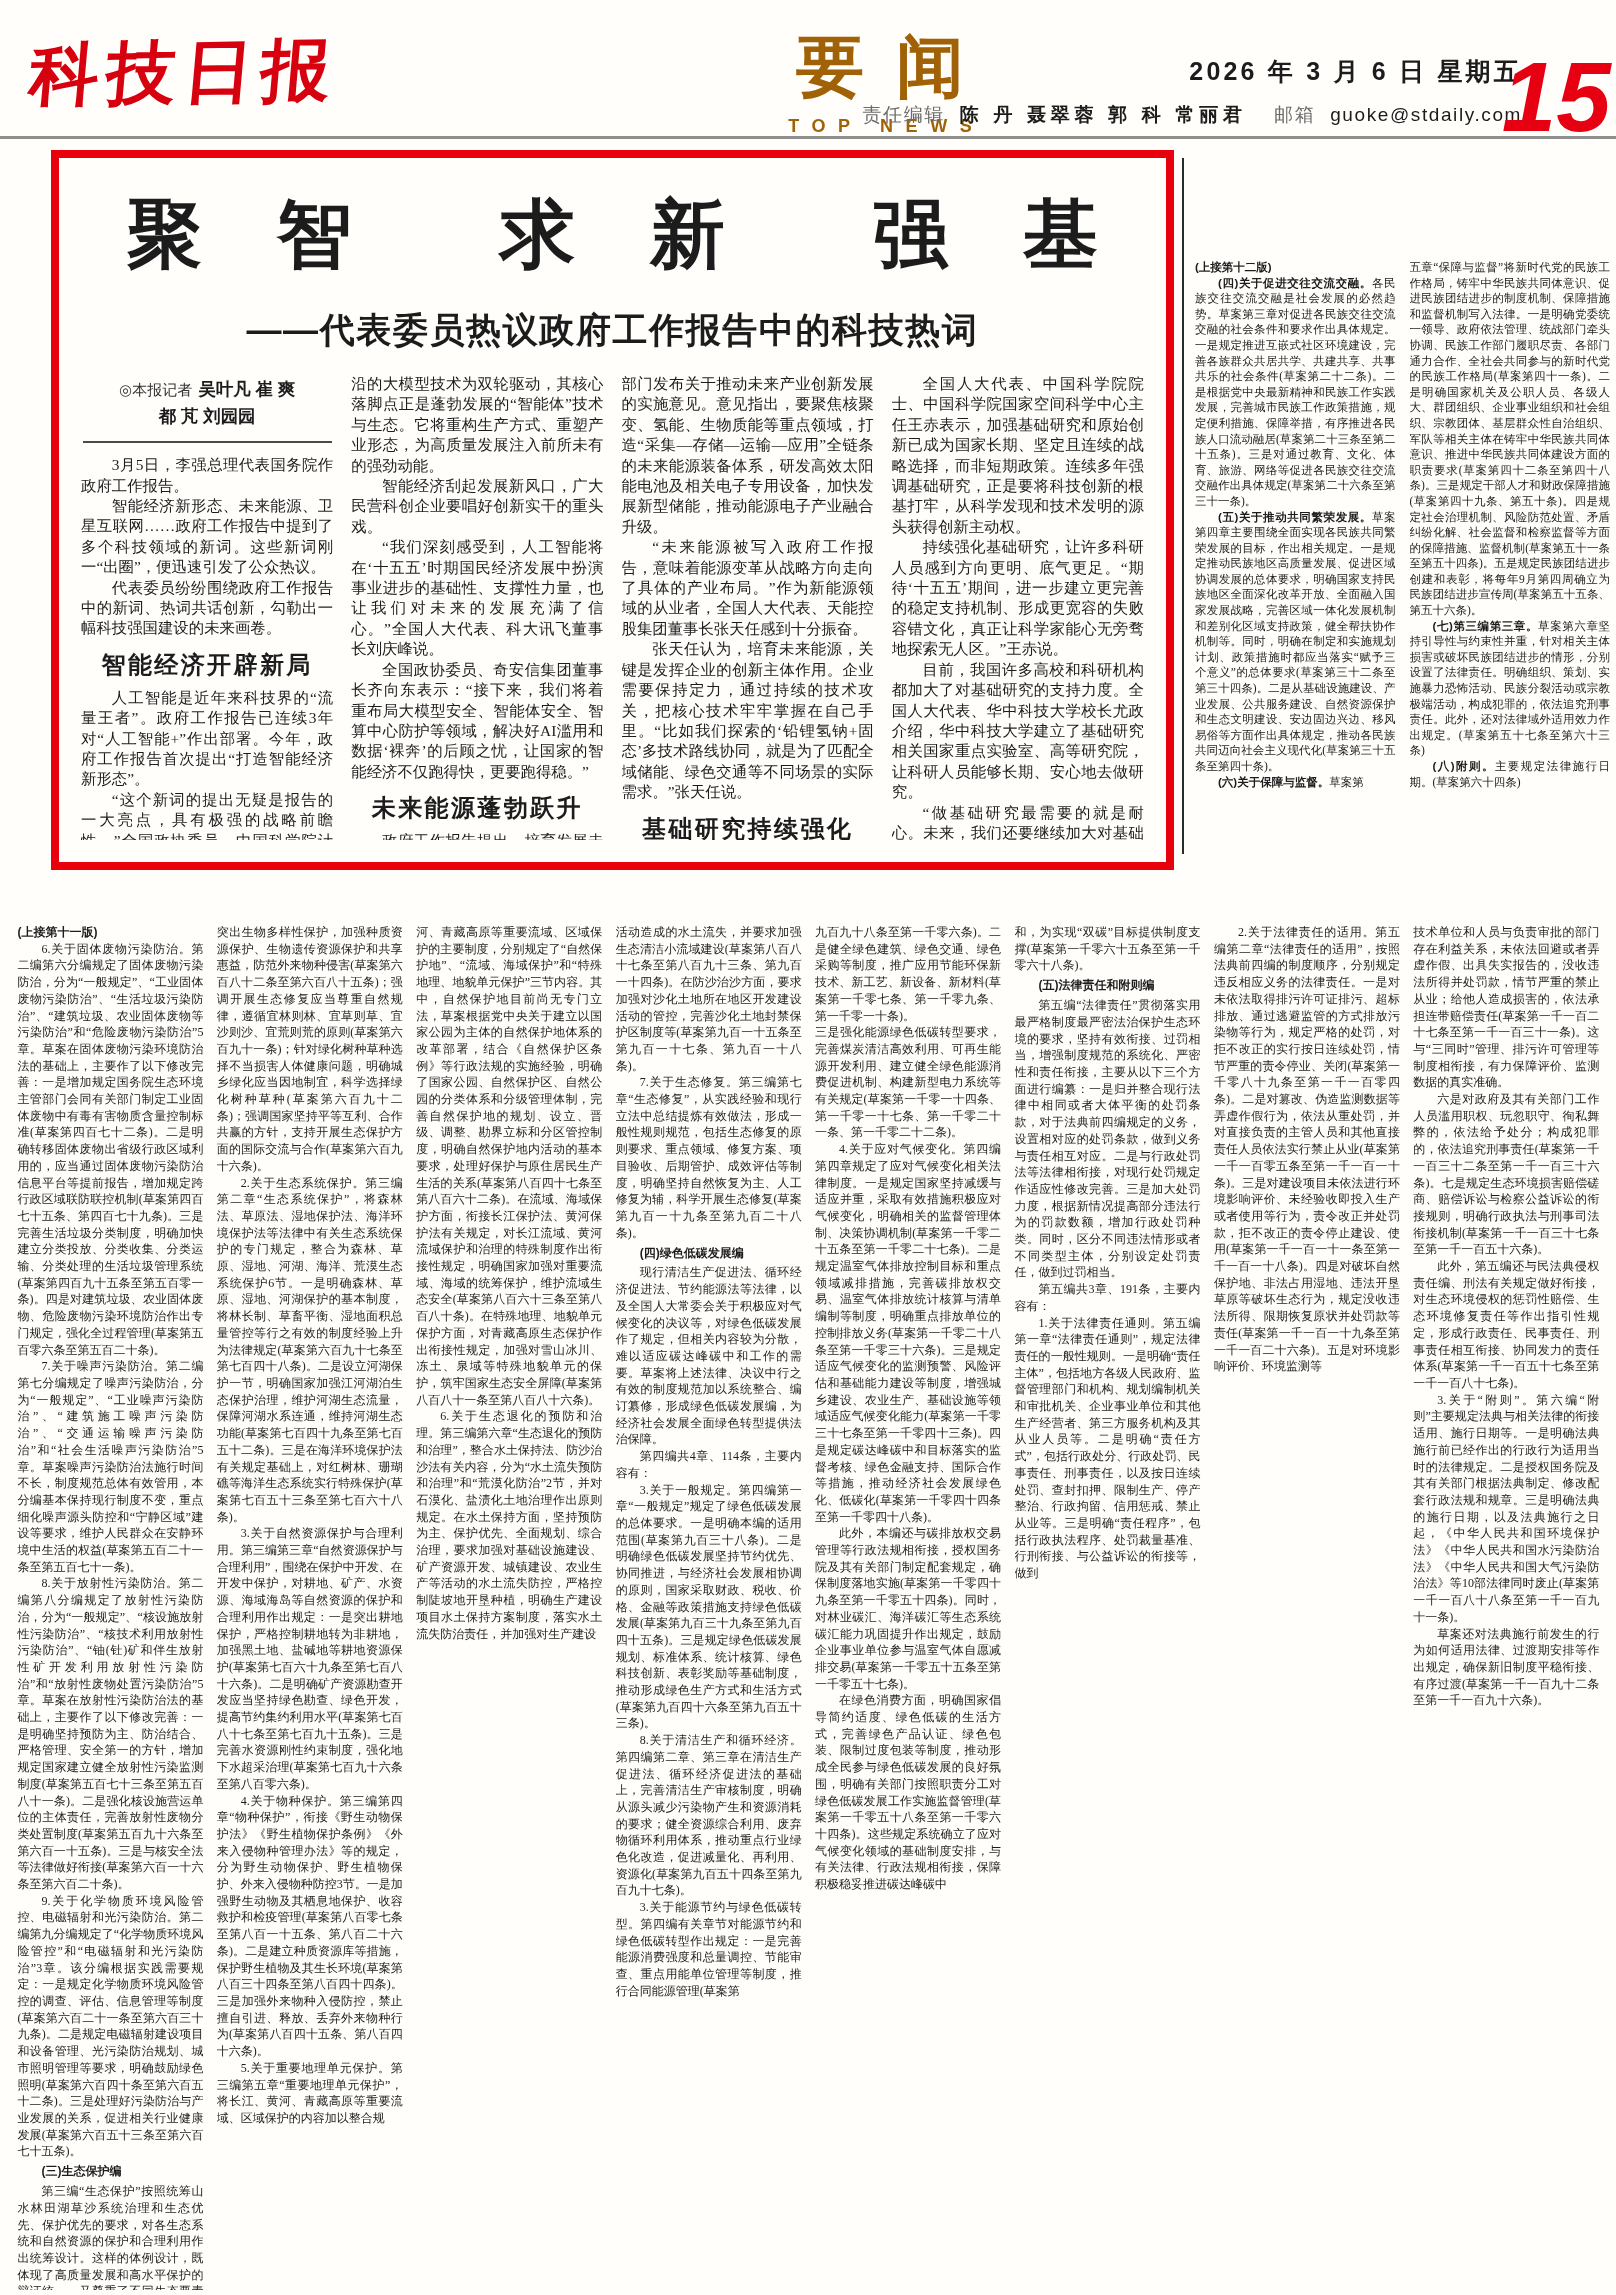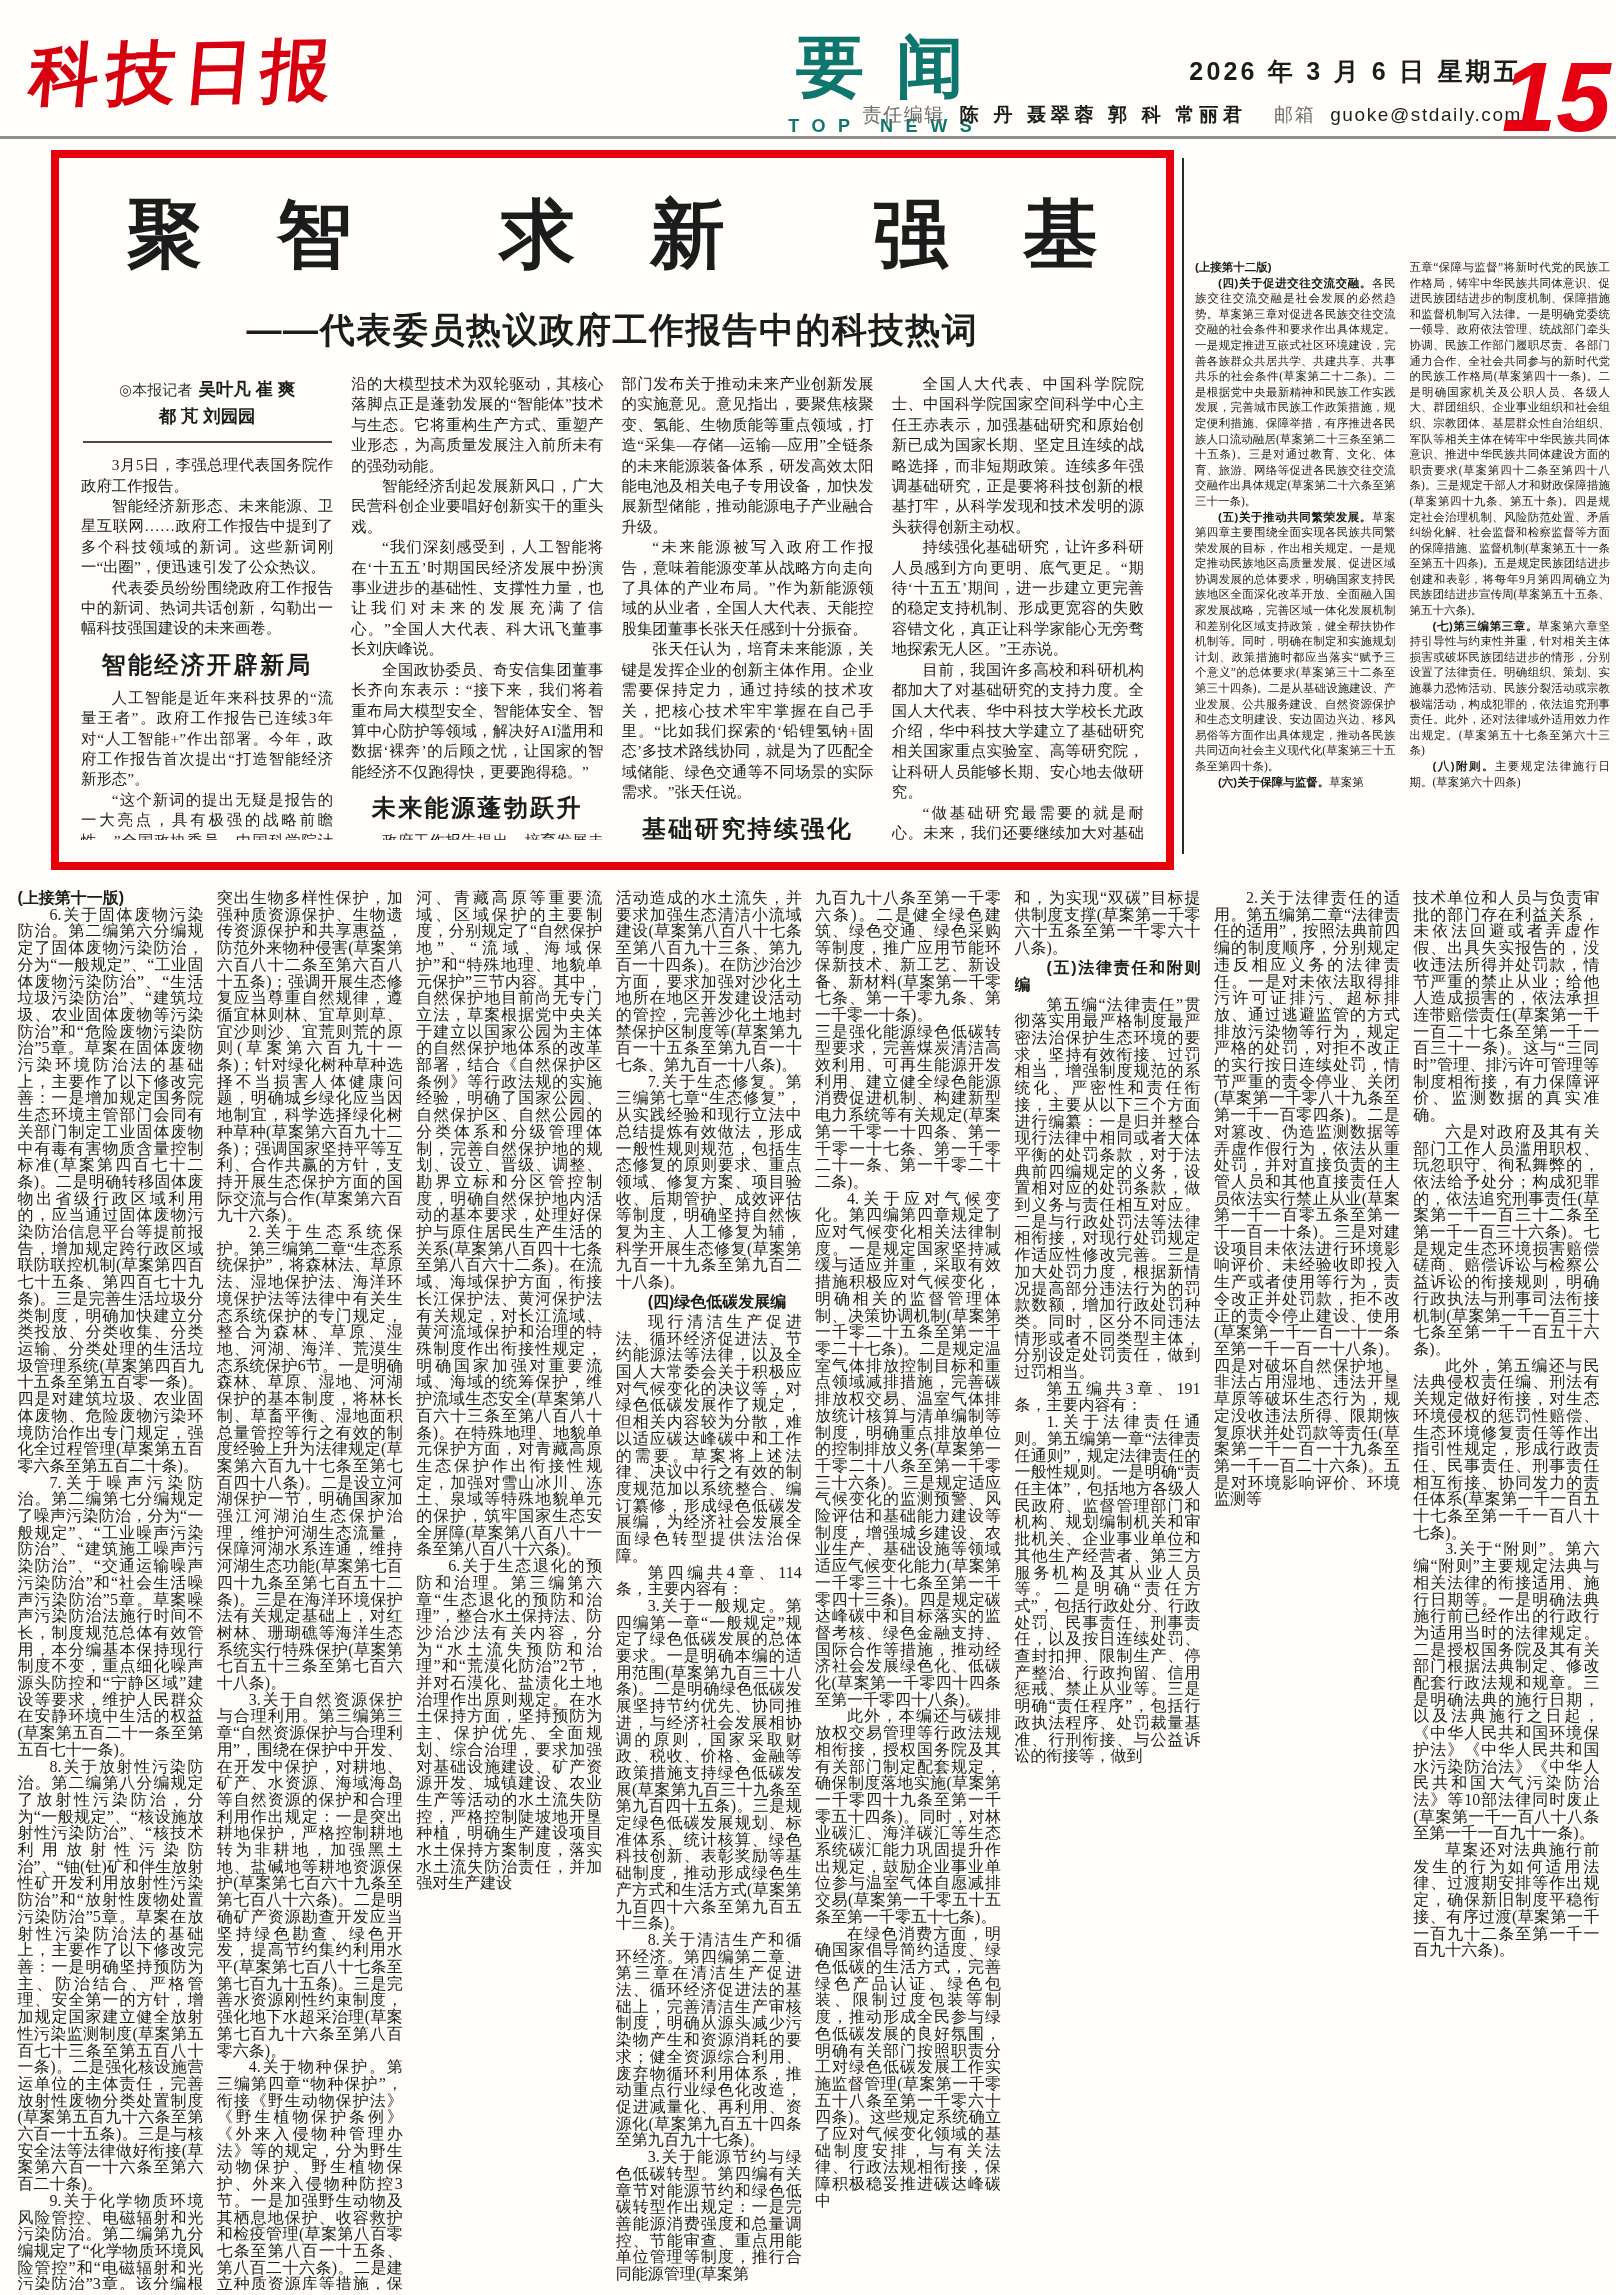--- a/index.html
+++ b/index.html
@@ -4,21 +4,21 @@
 <style>
   html,body{margin:0;padding:0;background:#e8e8e4;}
   .page{position:relative;width:1617px;height:2295px;background:#fffefb;margin:0 auto;overflow:hidden;
         font-family:"Liberation Serif","DejaVu Serif",serif;color:#1c1c1c;}
   .sans{font-family:"Liberation Sans","DejaVu Sans",sans-serif;}
 
   
   .masthead{position:absolute;left:30px;top:27px;font-size:69px;font-weight:900;color:#d7000f;
             font-family:"Liberation Serif","DejaVu Serif",serif;letter-spacing:8px;
             transform:skewX(-6deg) rotate(-1deg);white-space:nowrap;}
-  .section-block{position:absolute;left:742px;top:22px;width:276px;text-align:center;color:#0f766e;}
+  .section-block{position:absolute;left:742px;top:22px;width:276px;text-align:center;color:#a16207;}
   .section-cn{font-size:68px;font-weight:900;letter-spacing:32px;margin-right:-32px;
               font-family:"Liberation Sans","DejaVu Sans",sans-serif;}
   .section-en{font-size:18px;font-weight:bold;letter-spacing:12.6px;margin-right:-12.6px;margin-top:3.2px;
               font-family:"Liberation Sans","DejaVu Sans",sans-serif;}
   .hdr-info{position:absolute;right:95px;top:55px;text-align:right;white-space:nowrap;}
   .hdr-date{font-size:25px;font-weight:bold;letter-spacing:3.2px;}
   .hdr-edit{font-size:19px;margin-top:14px;letter-spacing:1.6px;}
   .hdr-edit .lbl{color:#6b6b6b;margin-right:8px;}
   .hdr-edit b{letter-spacing:4.7px;}
   .pageno{position:absolute;right:6.3px;top:41px;font-size:98px;font-weight:900;color:#e60012;
@@ -40,21 +40,21 @@
   .byline .pfx{font-weight:normal;font-size:15px;color:#333;margin-right:6.3px;}
   .byrule{height:0;border-bottom:2.4px solid #4a4a4a;margin:11px 1.6px 12.6px 1.6px;}
 
   
   .railrule{position:absolute;left:1182px;top:158px;width:1.6px;height:696px;background:#2a2a2a;}
   .rail{position:absolute;left:1195px;top:260px;width:415px;height:598px;display:flex;gap:14px;overflow:hidden;}
   .railcol{flex:1 1 0;font-size:11.5px;line-height:15.6px;overflow:hidden;}
 
   
   .bottom{position:absolute;left:17.4px;top:890px;width:1582px;height:1400px;display:flex;gap:13.4px;overflow:hidden;}
-  .bcol{flex:1 1 0;font-size:16px;line-height:16.7px;overflow:hidden;}
+  .bcol{flex:1 1 0;font-size:12px;line-height:16.7px;overflow:hidden;margin-top:34px;}
 
   
   p{margin:0;text-align:justify;}
   .blk-p{text-indent:2em;}
   .blk-frag{text-indent:0;}
   .blk-sub{text-align:center;font-weight:900;font-size:24px;letter-spacing:2.4px;margin:16px 0 12.6px 0;text-indent:0;
            font-family:"Liberation Sans","DejaVu Sans",sans-serif;}
   .blk-h{font-weight:900;text-indent:2em;margin:3.2px 0;font-family:"Liberation Sans","DejaVu Sans",sans-serif;}
   .blk-cont{font-weight:bold;text-indent:0;font-family:"Liberation Sans","DejaVu Sans",sans-serif;}
   .blk-lb{text-indent:2em;}

